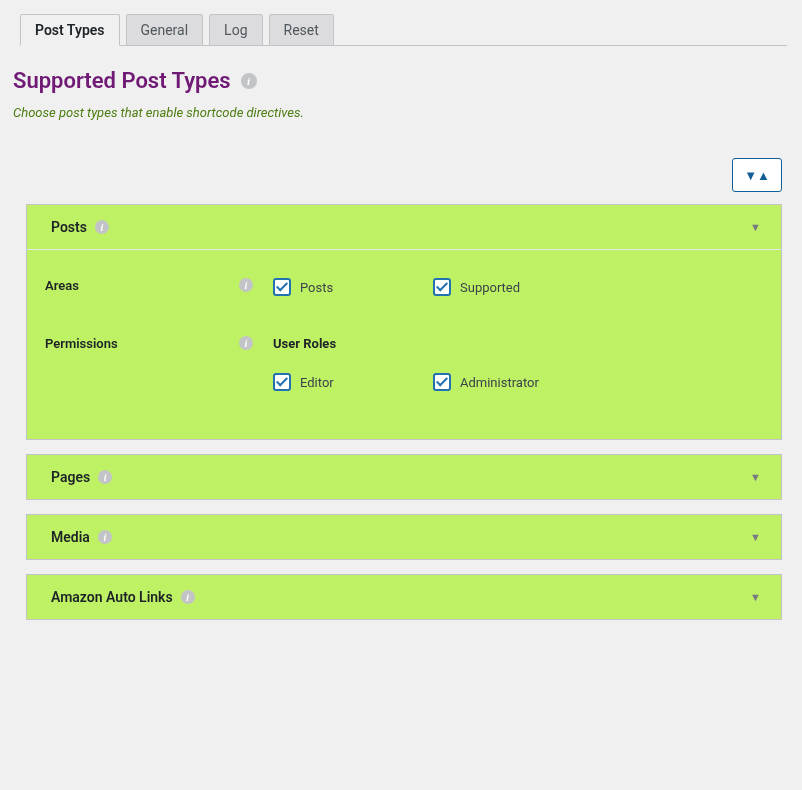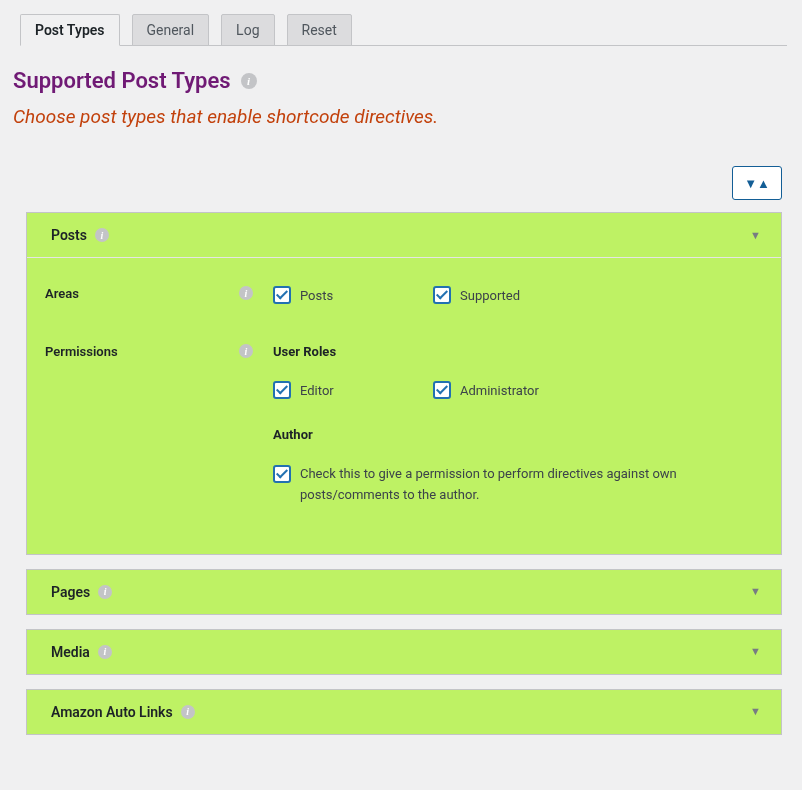--- a/index.html
+++ b/index.html
@@ -13,21 +13,21 @@
     }
     .tabs {
       display: flex;
       margin: 14px 15px 0 20px;
       border-bottom: 1px solid #c3c4c7;
     }
     .tab {
       padding: 7px 14px;
       background: #dcdcde;
       border: 1px solid #c3c4c7;
-      margin-right: 12px;
+      margin-right: 6px;
       margin-bottom: -1px;
       cursor: pointer;
       font-size: 14px;
       color: #50575e;
       border-radius: 2px 2px 0 0;
     }
     .tab.active {
       background: #f0f0f1;
       border-bottom-color: #f0f0f1;
       color: #1d2327;
@@ -59,23 +59,23 @@
       font-family: Georgia, serif;
     }
     .info-icon.small {
       width: 14px;
       height: 14px;
       font-size: 10px;
       margin-left: 8px;
     }
     .description {
       font-style: italic;
-      color: #c2410c;
+      color: #4d7c0f;
       margin: 0 20px 14px 13px;
-      font-size: 19px;
+      font-size: 13px;
     }
     .toggle-all-wrap {
       display: flex;
       justify-content: flex-end;
       margin: 38px 20px 12px 20px;
     }
     .toggle-all {
       width: 50px;
       height: 34px;
       border: 1px solid #135e96;
@@ -254,27 +254,20 @@
         <div class="checkbox-row">
           <div class="checkbox-item">
             <span class="checkbox checked"></span>
             <span class="checkbox-label">Editor</span>
           </div>
           <div class="checkbox-item">
             <span class="checkbox checked"></span>
             <span class="checkbox-label">Administrator</span>
           </div>
         </div>
-        <div class="author-block">
-          <div class="subheading">Author</div>
-          <div class="author-desc">
-            <span class="checkbox checked"></span>
-            <span>Check this to give a permission to perform directives against own posts/comments to the author.</span>
-          </div>
-        </div>
       </div>
     </div>
 
   </div>
 </div>
 
 <div class="panel">
   <div class="panel-header">
     <div class="panel-header-left">
       <span class="panel-title">Pages</span>

